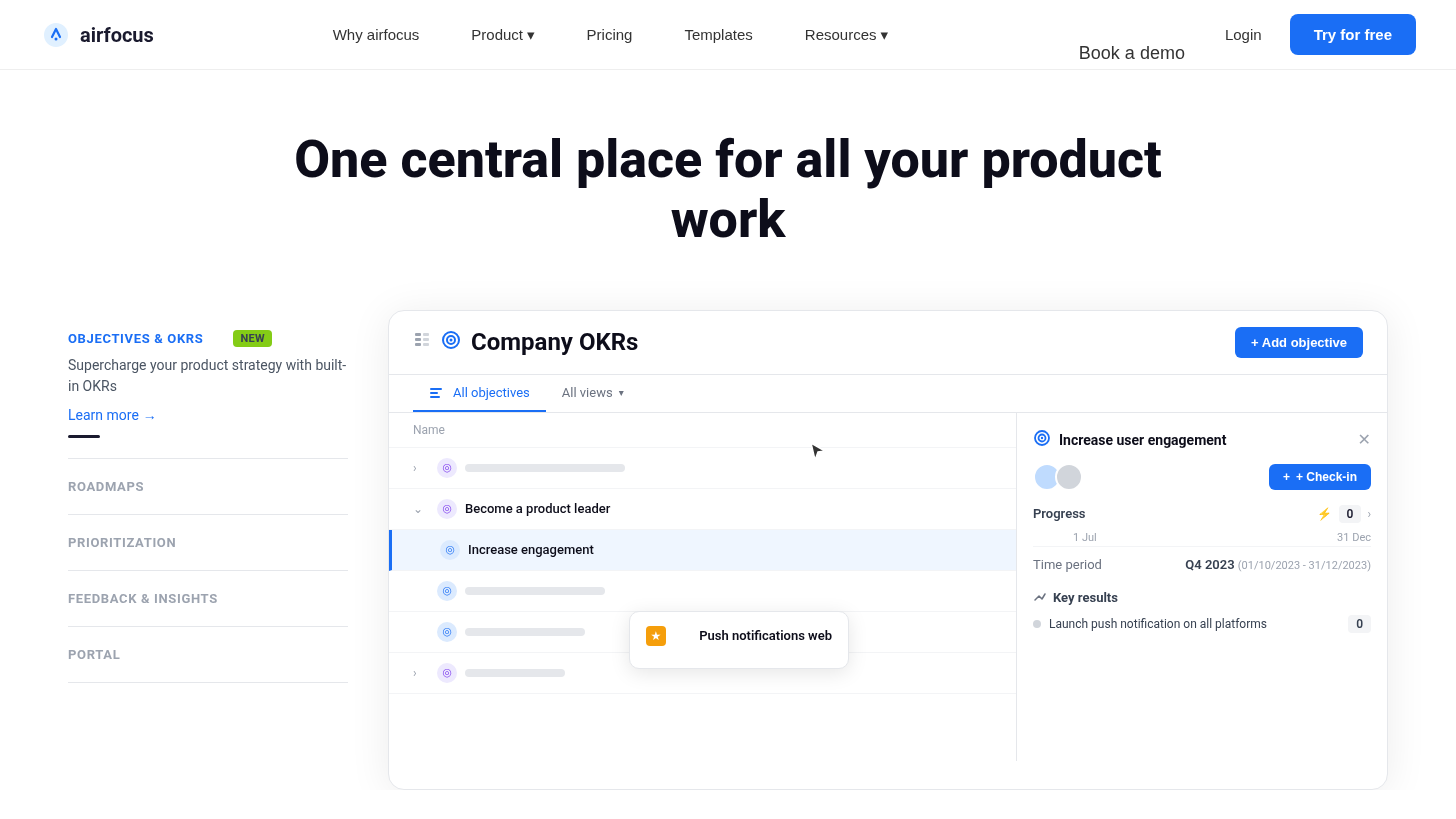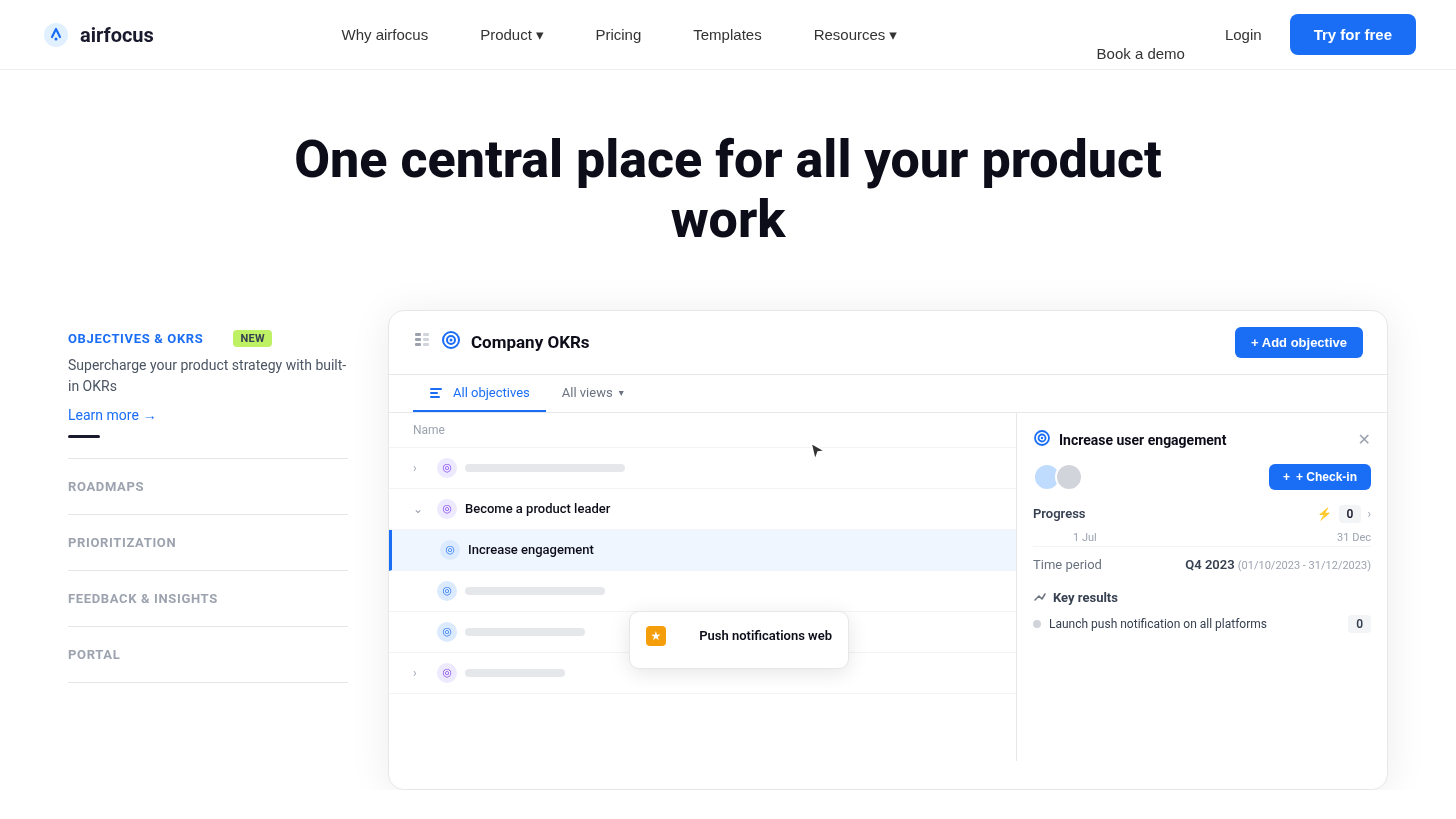--- a/index.html
+++ b/index.html
@@ -14,21 +14,21 @@
     .nav-logo { display: flex; align-items: center; gap: 8px; text-decoration: none; }
     .nav-logo-icon { width: 32px; height: 32px; }
     .nav-logo-text { font-size: 20px; font-weight: 700; color: #1a1a2e; }
     .nav-links { display: flex; align-items: center; gap: 20px; }
     .nav-link {
       padding: 8px 16px; font-size: 15px; color: #333; cursor: pointer;
       border: none; background: none; display: flex; align-items: center; gap: 4px;
       border-radius: 6px;
     }
     .nav-right { display: flex; align-items: center; gap: 16px; }
-    .nav-book-demo { font-size: 15px; color: #333; cursor: pointer; background: none; border: none; padding: 8px 12px; margin-top: 37px; }
+    .nav-book-demo { font-size: 18px; color: #333; cursor: pointer; background: none; border: none; padding: 8px 12px; margin-top: 37px; }
     .nav-login { font-size: 15px; color: #333; cursor: pointer; background: none; border: none; padding: 8px 12px; }
     .nav-try-btn {
       background: #1a6ef5; color: #fff; border: none; border-radius: 8px;
       padding: 12px 24px; font-size: 15px; font-weight: 600; cursor: pointer;
     }
 
     
     .hero { text-align: center; padding: 60px 40px 40px; }
     .hero-title { font-size: 52px; font-weight: 800; color: #0d0d1a; line-height: 1.15; max-width: 900px; margin: 0 auto; }
 
@@ -44,39 +44,39 @@
     .sidebar-item:first-child { padding-top: 0; }
     .sidebar-item-label {
       font-size: 13px; font-weight: 700; color: #9ca3af; letter-spacing: 0.05em; text-transform: uppercase;
       display: flex; align-items: center; gap: 8px; margin-bottom: 0;
     }
     .sidebar-item-label.active { color: #1a6ef5; gap: 30px; }
     .sidebar-item-desc { font-size: 14px; color: #4b5563; margin-top: 8px; line-height: 1.5; }
     .sidebar-learn-more { display: flex; align-items: center; gap: 4px; color: #1a6ef5; font-size: 14px; margin-top: 10px; cursor: pointer; }
     .sidebar-active-line { width: 32px; height: 3px; background: #1a1a2e; margin-top: 12px; border-radius: 2px; }
     .badge-new {
-      background: #bef264; color: #374151; font-size: 11px; font-weight: 700;
+      background: #84cc16; color: #374151; font-size: 11px; font-weight: 700;
       padding: 2px 7px; border-radius: 4px; letter-spacing: 0.03em;
     }
 
     
     .app-mockup {
       flex: 1; margin-left: 40px; background: #fff;
       border: 1px solid #e5e7eb; border-radius: 16px;
       box-shadow: 0 4px 40px rgba(0,0,0,0.08);
       overflow: hidden; position: relative; min-height: 480px;
     }
     .mockup-header {
       display: flex; align-items: center; justify-content: space-between;
       padding: 16px 24px; border-bottom: 1px solid #e5e7eb;
     }
     .mockup-header-left { display: flex; align-items: center; gap: 10px; }
     .mockup-icon-grid { color: #6b7280; font-size: 18px; }
     .mockup-title-icon { color: #1a6ef5; font-size: 18px; }
-    .mockup-title-text { font-size: 17px; font-weight: 700; color: #0d0d1a; }
+    .mockup-title-text { font-size: 24px; font-weight: 700; color: #0d0d1a; }
     .mockup-add-btn {
       background: #1a6ef5; color: #fff; border: none; border-radius: 6px;
       padding: 8px 16px; font-size: 13px; font-weight: 600; cursor: pointer;
       display: flex; align-items: center; gap: 4px;
     }
     .mockup-tabs { display: flex; align-items: center; gap: 0; padding: 0 24px; border-bottom: 1px solid #e5e7eb; }
     .mockup-tab {
       padding: 10px 16px; font-size: 13px; color: #6b7280; cursor: pointer;
       border-bottom: 2px solid transparent; display: flex; align-items: center; gap: 6px;
     }

